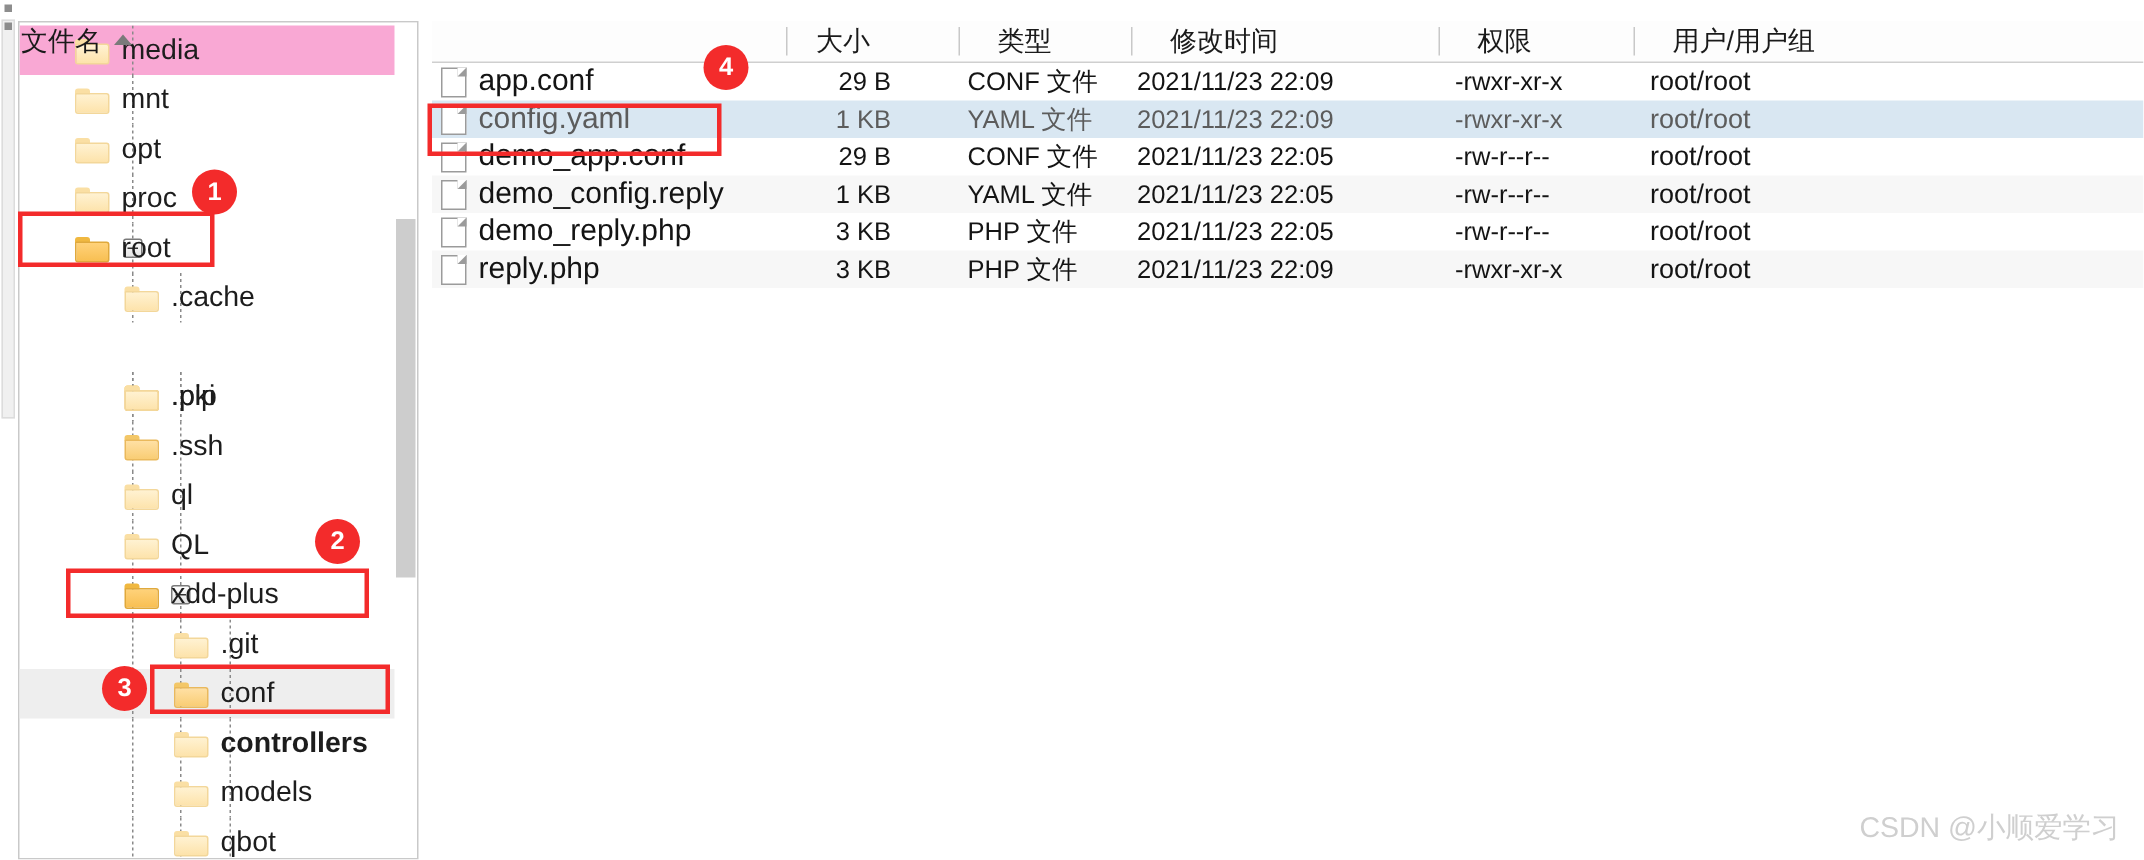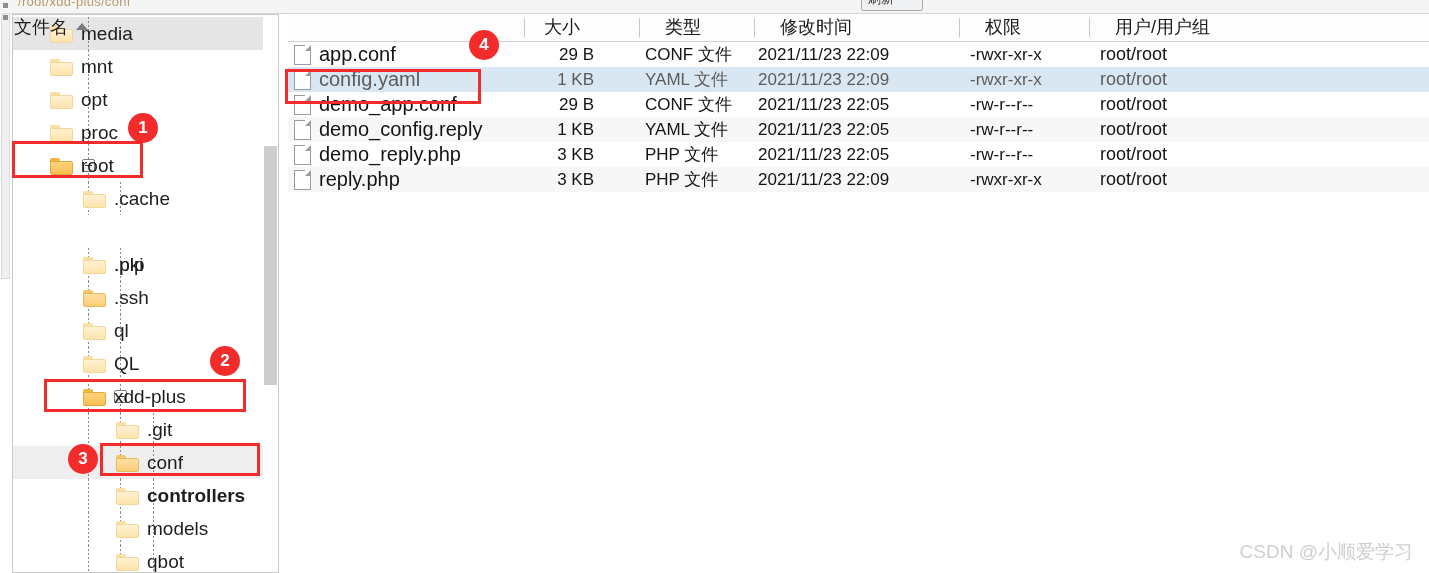--- a/index.html
+++ b/index.html
@@ -24,21 +24,21 @@
   .left-sliver{position:absolute;left:0;top:13px;width:11px;height:560px;background:#fff;}
   .left-sliver .tk{position:absolute;left:1px;top:0;width:9px;height:266px;background:#f0f0f0;
                    border:1px solid #dcdcdc;box-sizing:border-box;}
   .sq{position:absolute;left:3px;width:5px;height:5px;background:#8d8d8d;}
 
   
   .tree-panel{position:absolute;left:12px;top:14px;width:267px;height:559px;
               background:#fff;border:1px solid #c9c9c9;box-sizing:border-box;overflow:hidden;}
   .tree-inner{position:absolute;left:0;top:0;right:0;bottom:0;}
   .trow{position:absolute;left:0;width:265px;height:33px;display:flex;align-items:center;}
-  .trow.alt{background:#e5e5e5;}
+  .trow.alt{background:#f9a8d4;}
   .trow.sel{background:#eeeeee;}
   .guide{position:absolute;top:0;width:1px;height:33px;
          background-image:linear-gradient(to bottom,#8a8a8a 50%,transparent 50%);
          background-size:1px 4px;}
   .hguide{position:absolute;top:16px;height:1px;
           background-image:linear-gradient(to right,#8a8a8a 50%,transparent 50%);
           background-size:4px 1px;}
   .expander{position:absolute;width:13px;height:13px;top:10px;border:1px solid #7a7a7a;
             background:linear-gradient(#ffffff,#e4e4e4);box-sizing:border-box;border-radius:2px;}
   .expander:after{content:"";position:absolute;left:2px;top:5px;width:7px;height:1px;background:#333;}
@@ -86,30 +86,20 @@
              color:#fff;font-size:17px;font-weight:bold;display:flex;align-items:center;
              justify-content:center;font-family:"Liberation Sans",sans-serif;}
 
   .watermark{position:absolute;right:16px;bottom:8px;font-size:19px;color:#cfcfcf;white-space:nowrap;}
 </style>
 </head>
 <body>
 
 <div class="app">
 
-  <div class="topstrip">
-    <div class="path-clip">/root/xdd-plus/conf</div>
-    <div class="tb-btn" style="left:861px;width:60px;">
-      <span>刷新</span>
-    </div>
-    <div class="tb-ico" style="left:930px;width:17px;height:12px;"></div>
-    <div class="tb-ico" style="left:955px;width:12px;height:12px;"></div>
-    <div class="tb-ico" style="left:978px;width:22px;height:12px;"></div>
-    <div class="tb-ico" style="left:1008px;width:22px;height:12px;"></div>
-  </div>
 
   <div class="left-sliver">
     <div class="tk"></div>
   </div>
   <div class="sq" style="top:3px;"></div>
   <div class="sq" style="top:15px;"></div>
 
   <div class="tree-panel">
     <div class="tree-inner" id="tree-inner">
         <div class="trow alt" style="top: 2px;">

